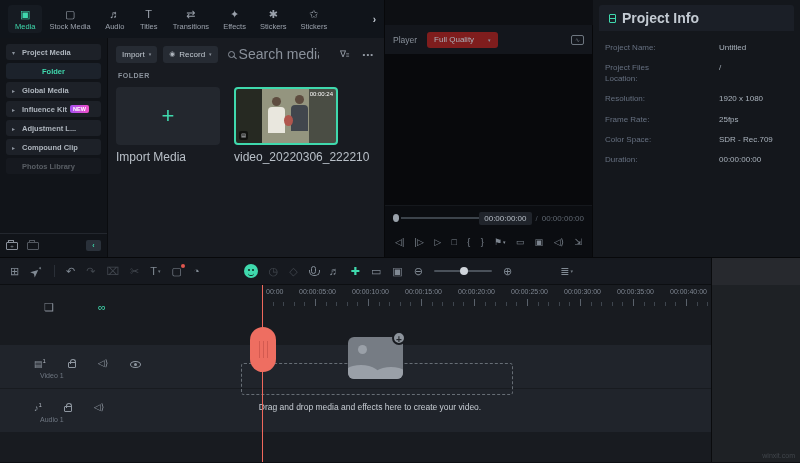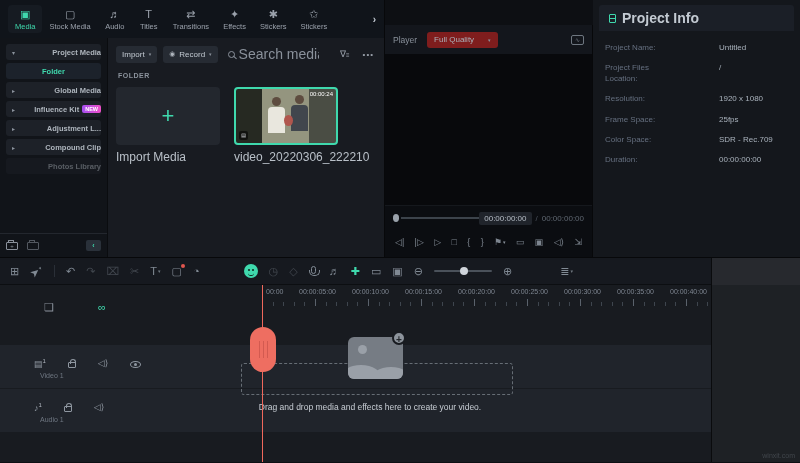--- a/index.html
+++ b/index.html
@@ -15,21 +15,21 @@
   .tab .tico { font-size:11px; line-height:12px; color:#9aa1ab; }
   .tab .tlabel { font-size:7.5px; margin-top:2px; color:#9aa1ab; white-space:nowrap; }
   .tab.active { background:#161b22; }
   .tab.active .tico, .tab.active .tlabel { color:#3fd9ad; }
   .tab-more { margin-left:auto; color:#c7ced6; font-size:10px; font-weight:bold; padding:0 4px; }
   .left-body { flex:1; display:flex; min-height:0; }
   
   .sidebar { width:108px; background:#111419; border-right:1px solid #0a0c0f;
              display:flex; flex-direction:column; padding-top:3px; }
   .side-item { position:relative; height:16px; margin:3px 6px 0; background:#1d2128; border-radius:3px;
-               display:flex; align-items:center; padding-left:16px; cursor:pointer;justify-content:flex-end; }
+               display:flex; align-items:center; padding-left:16px; cursor:pointer; }
   .side-item .caret { position:absolute; left:6px; font-size:6px; color:#8a919b; }
   .side-item .slabel { font-size:7.5px; font-weight:bold; color:#aeb5bd; white-space:nowrap; }
   .side-item.sel { background:#1c222b; justify-content:center; padding-left:0; }
   .side-item.sel .slabel { color:#3fd9ad; }
   .side-item.dim { opacity:.45; }
   .badge { margin-left:3px; font-size:5.5px; font-weight:bold; color:#fff; padding:1px 3px;
            border-radius:2px; background:linear-gradient(90deg,#a44ff0,#ef4fc8); }
   .side-footer { margin-top:auto; border-top:1px solid #23272e; height:24px; display:flex;
                  align-items:center; padding:0 6px; gap:9px; }
   .ico-folder { position:relative; width:12px; height:8px; border:1px solid #8a919b; border-radius:1px;
@@ -350,21 +350,21 @@
           </div>
           <div class="irow">
             <span class="ilabel">Project Files Location:</span>
             <span class="ivalue">/</span>
           </div>
           <div class="irow">
             <span class="ilabel">Resolution:</span>
             <span class="ivalue">1920 x 1080</span>
           </div>
           <div class="irow">
-            <span class="ilabel">Frame Space:</span>
+            <span class="ilabel">Frame Rate:</span>
             <span class="ivalue">25fps</span>
           </div>
           <div class="irow">
             <span class="ilabel">Color Space:</span>
             <span class="ivalue">SDR - Rec.709</span>
           </div>
           <div class="irow">
             <span class="ilabel">Duration:</span>
             <span class="ivalue">00:00:00:00</span>
           </div>

